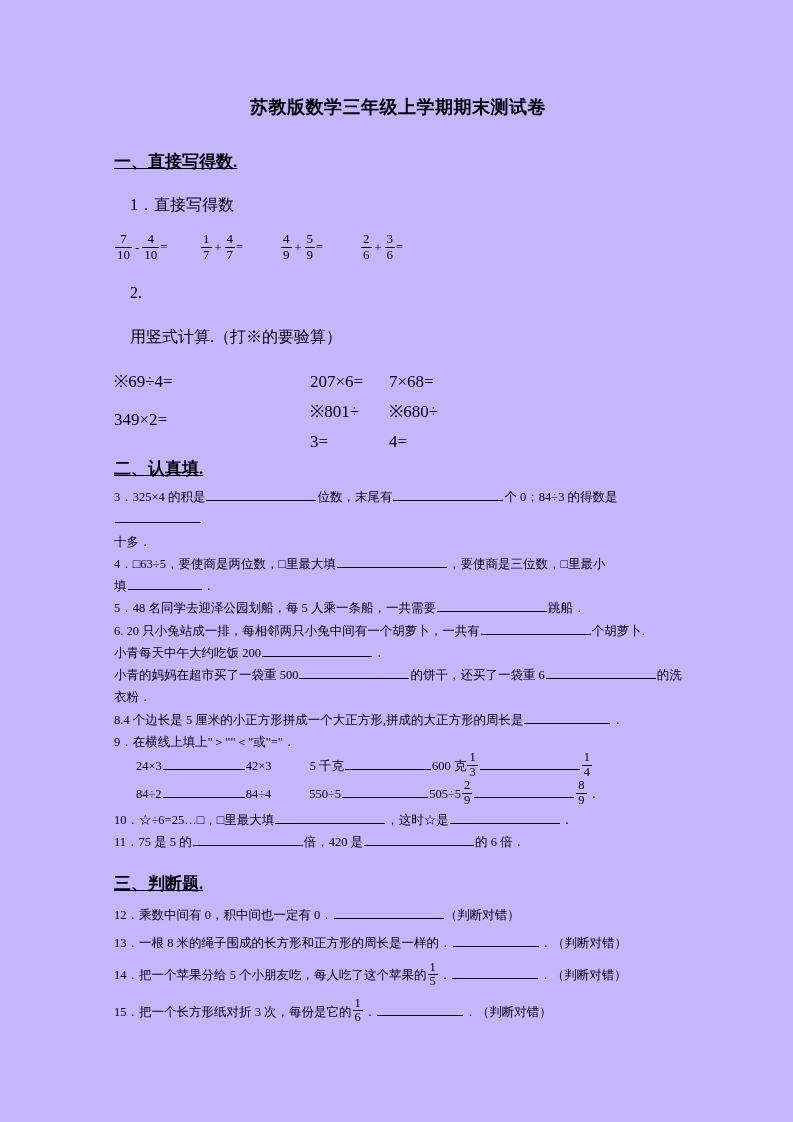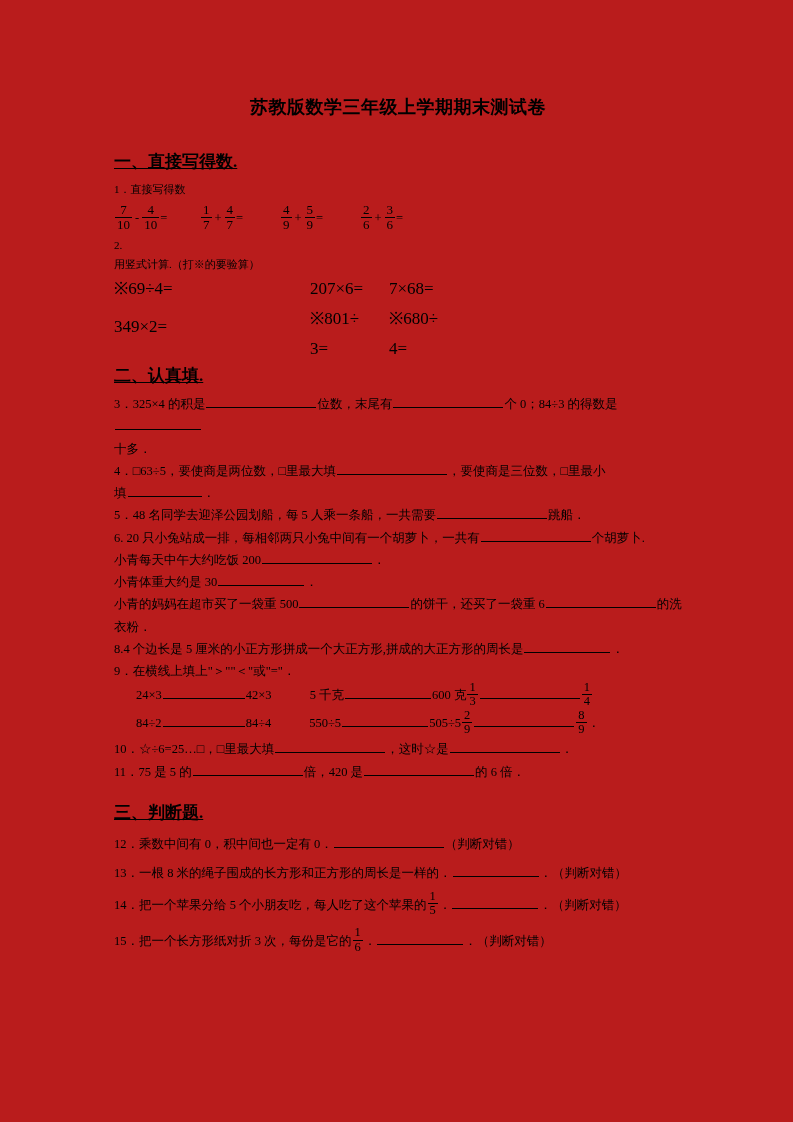--- a/index.html
+++ b/index.html
@@ -14,21 +14,21 @@
     font-family: "Liberation Serif", "DejaVu Serif", serif;
     color: #000000;
     position: relative;
     overflow: hidden;
   }
   .page {
     position: absolute;
     left: 0; top: 0;
     width: 793px;
     height: 1122px;
-    background: #b91c1c;
+    background: #c4b5fd;
   }
   .content {
     position: absolute;
     left: 114px;
     top: 96px;
     width: 568px;
   }
 
   
   .doc-title {
@@ -45,23 +45,23 @@
     font-size: 17px;
     font-weight: bold;
     margin: 0 0 5px 0;
     line-height: 1.5;
     text-decoration: underline;
   }
   .sec-gap { height: 17px; }
 
   
   .line {
-    font-size: 11px;
+    font-size: 16px;
     line-height: 1.72;
-    margin: 0;
+    margin: 16px;
     white-space: pre-wrap;
   }
   .qline {
     font-size: 12.5px;
     line-height: 1.78;
     margin: 0;
   }
 
   
   .blank {
@@ -241,23 +241,20 @@
     </div>
 
     <div class="qline">
       <span>6. 20 只小兔站成一排，每相邻两只小兔中间有一个胡萝卜，一共有</span><span class="blank b-xl"></span><span>个胡萝卜.</span>
     </div>
 
     <div class="qline">
       <span>小青每天中午大约吃饭 200</span><span class="blank b-xl"></span><span>．</span>
     </div>
     <div class="qline">
-      <span>小青体重大约是 30</span><span class="blank b-l"></span><span>．</span>
-    </div>
-    <div class="qline">
       <span>小青的妈妈在超市买了一袋重 500</span><span class="blank b-xl"></span><span>的饼干，还买了一袋重 6</span><span class="blank b-xl"></span><span>的洗</span>
     </div>
     <div class="qline">衣粉．</div>
 
     <div class="qline">
       <span>8.4 个边长是 5 厘米的小正方形拼成一个大正方形,拼成的大正方形的周长是</span><span class="blank b-l"></span><span>．</span>
     </div>
 
     <div class="qline">9．在横线上填上"＞""＜"或"="．</div>
 

